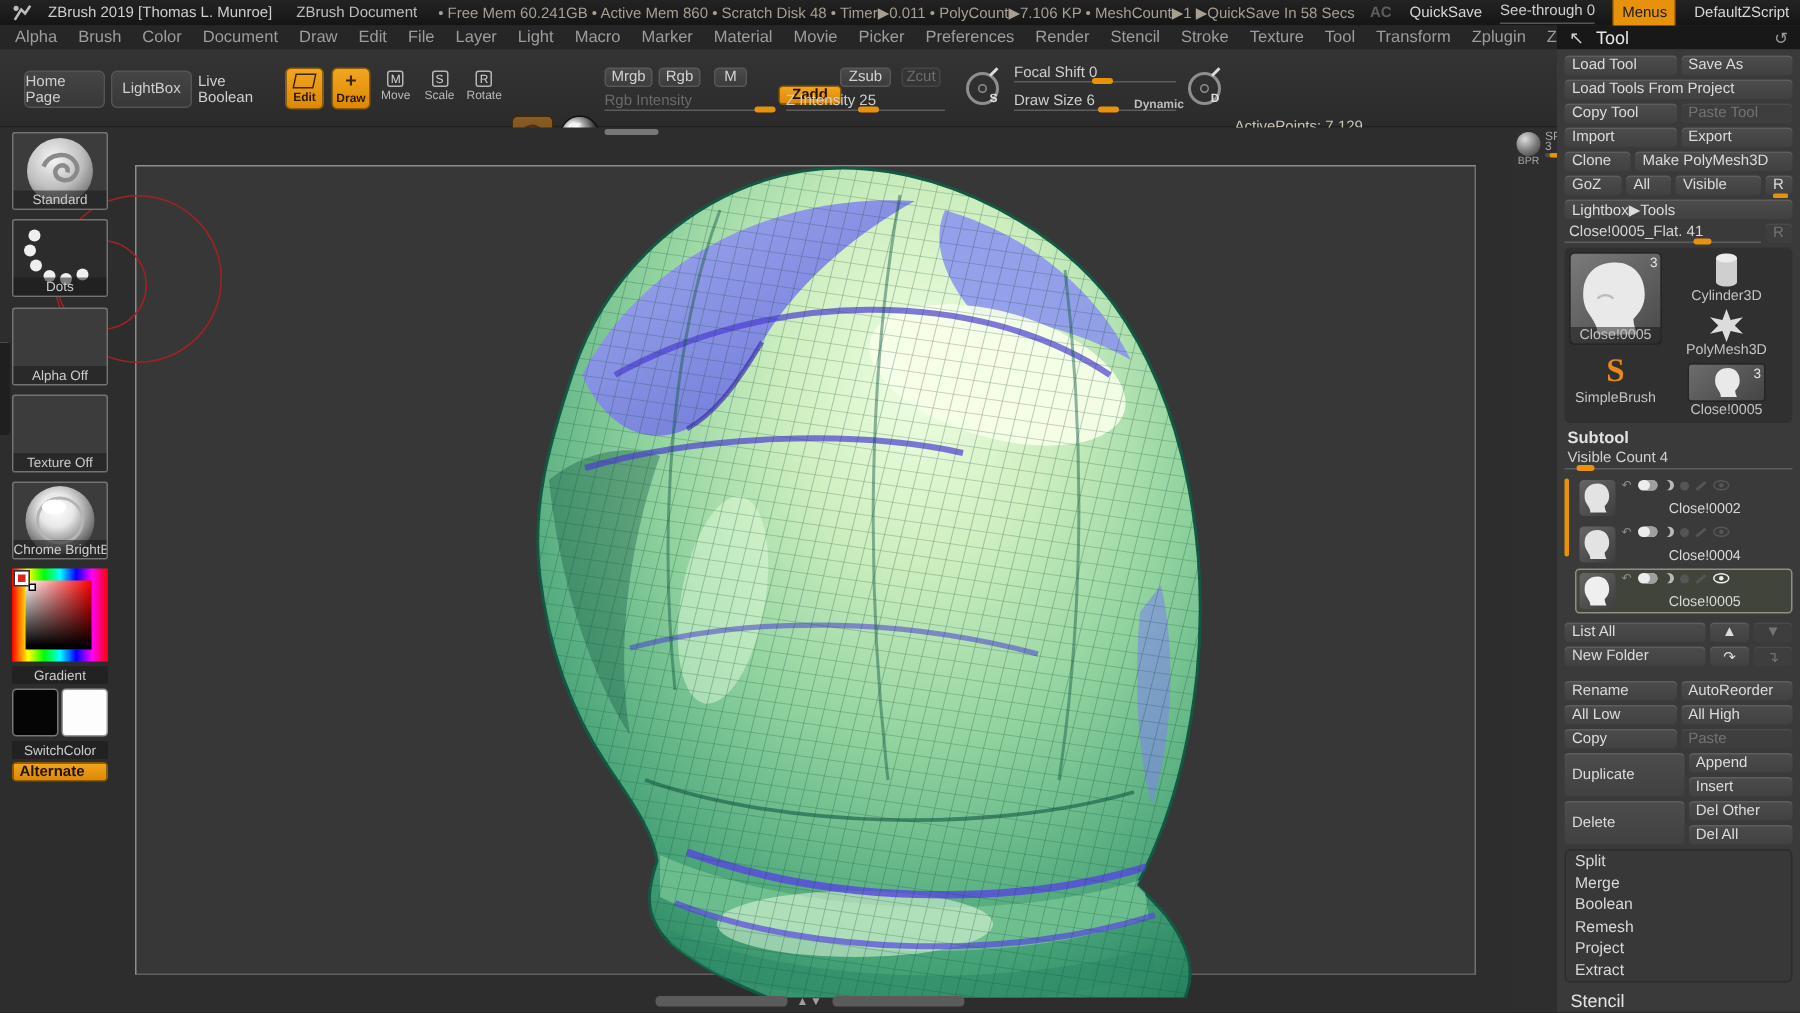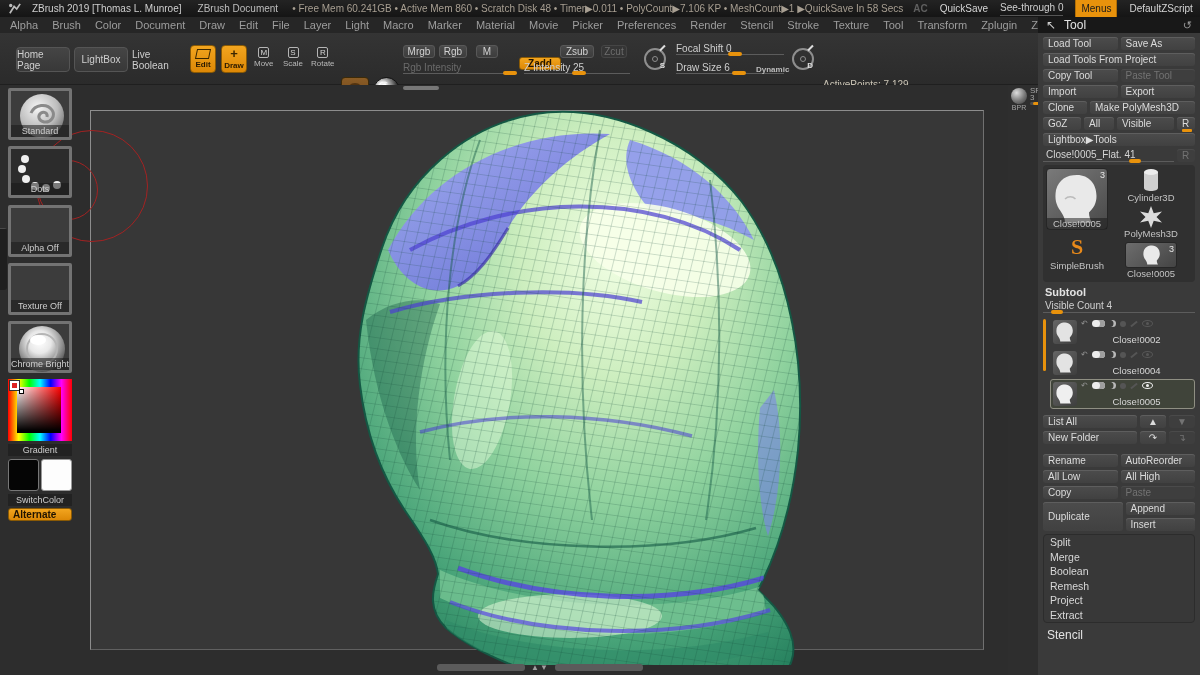--- a/index.html
+++ b/index.html
@@ -56,21 +56,21 @@
   .doc{position:absolute;left:90px;top:25px;width:894px;height:540px;background:#373737;border:1px solid #8d8d8d;border-bottom-color:#606060;border-right-color:#707070}
   .cursor-ring{position:absolute;border:1.5px solid #a32222;border-radius:50%}
   .hscroll{position:absolute;left:403px;top:1px;width:36px;height:4px;background:#777;border-radius:2px}
   .vgrip{position:absolute;left:0;top:143px;width:7px;height:62px;background:#1f1f1f;border-radius:0 3px 3px 0;background-image:linear-gradient(#4a4a4a 0 1px,transparent 1px)}
   .bottombar{position:absolute;left:437px;top:578px;display:flex;align-items:center;gap:6px}
   .bottombar .bar{width:88px;height:7px;background:#5b5b5b;border-radius:3px}
   .bottombar .arrows{color:#9f9f9f;font-size:8px;letter-spacing:1px}
 
   
   .lshelf{position:absolute;left:8px;top:3px;width:64px}
-  .tile{position:absolute;left:0;width:64px;background:#3c3c3c;border:3px solid #737373;border-radius:2px}
+  .tile{position:absolute;left:0;width:64px;background:#3c3c3c;border:1px solid #737373;border-radius:2px}
   .tile .label{position:absolute;left:0;right:0;bottom:0;background:rgba(25,25,25,.55);color:#cdcdcd;font-size:9px;text-align:center;padding:1px 0;white-space:nowrap;overflow:hidden}
   .alt-btn{position:absolute;left:0;width:64px;height:13px;background:linear-gradient(#f2a51f,#dd8806);border:1px solid #8a5a05;border-radius:3px;color:#201300;font-size:10px;font-weight:bold;display:flex;align-items:center;padding-left:4px}
   .swatch-row{position:absolute;left:0;display:flex;gap:2px}
   .swatch{width:31px;height:32px;border-radius:3px}
   .sw-label{position:absolute;left:0;width:64px;background:rgba(25,25,25,.55);color:#cdcdcd;font-size:9px;text-align:center;padding:1px 0}
 
   
   .rstrip{position:absolute;left:1008px;top:85px;width:30px;height:590px;background:#2e2e2e;display:flex;align-items:flex-start;padding-top:2px}
   .ri{display:flex;flex-direction:column;align-items:center;margin-bottom:3px}
   .ri .glyph{width:22px;height:17px;display:flex;align-items:center;justify-content:center}
@@ -708,20 +708,27 @@
       <div class="rbtn">Copy</div>
       <div class="rbtn dim">Paste</div>
     </div>
     <div class="rrow">
       <div class="rbtn tall">Duplicate</div>
       <div class="stack">
         <div class="rbtn">Append</div>
         <div class="rbtn">Insert</div>
       </div>
     </div>
+    <div class="rrow">
+      <div class="rbtn tall">Delete</div>
+      <div class="stack">
+        <div class="rbtn">Del Other</div>
+        <div class="rbtn">Del All</div>
+      </div>
+    </div>
     <div class="grouplist">
       <div class="grow">Split</div>
       <div class="grow">Merge</div>
       <div class="grow">Boolean</div>
       <div class="grow">Remesh</div>
       <div class="grow">Project</div>
       <div class="grow">Extract</div>
     </div>
     <div class="sectionhead">Stencil</div>
 

